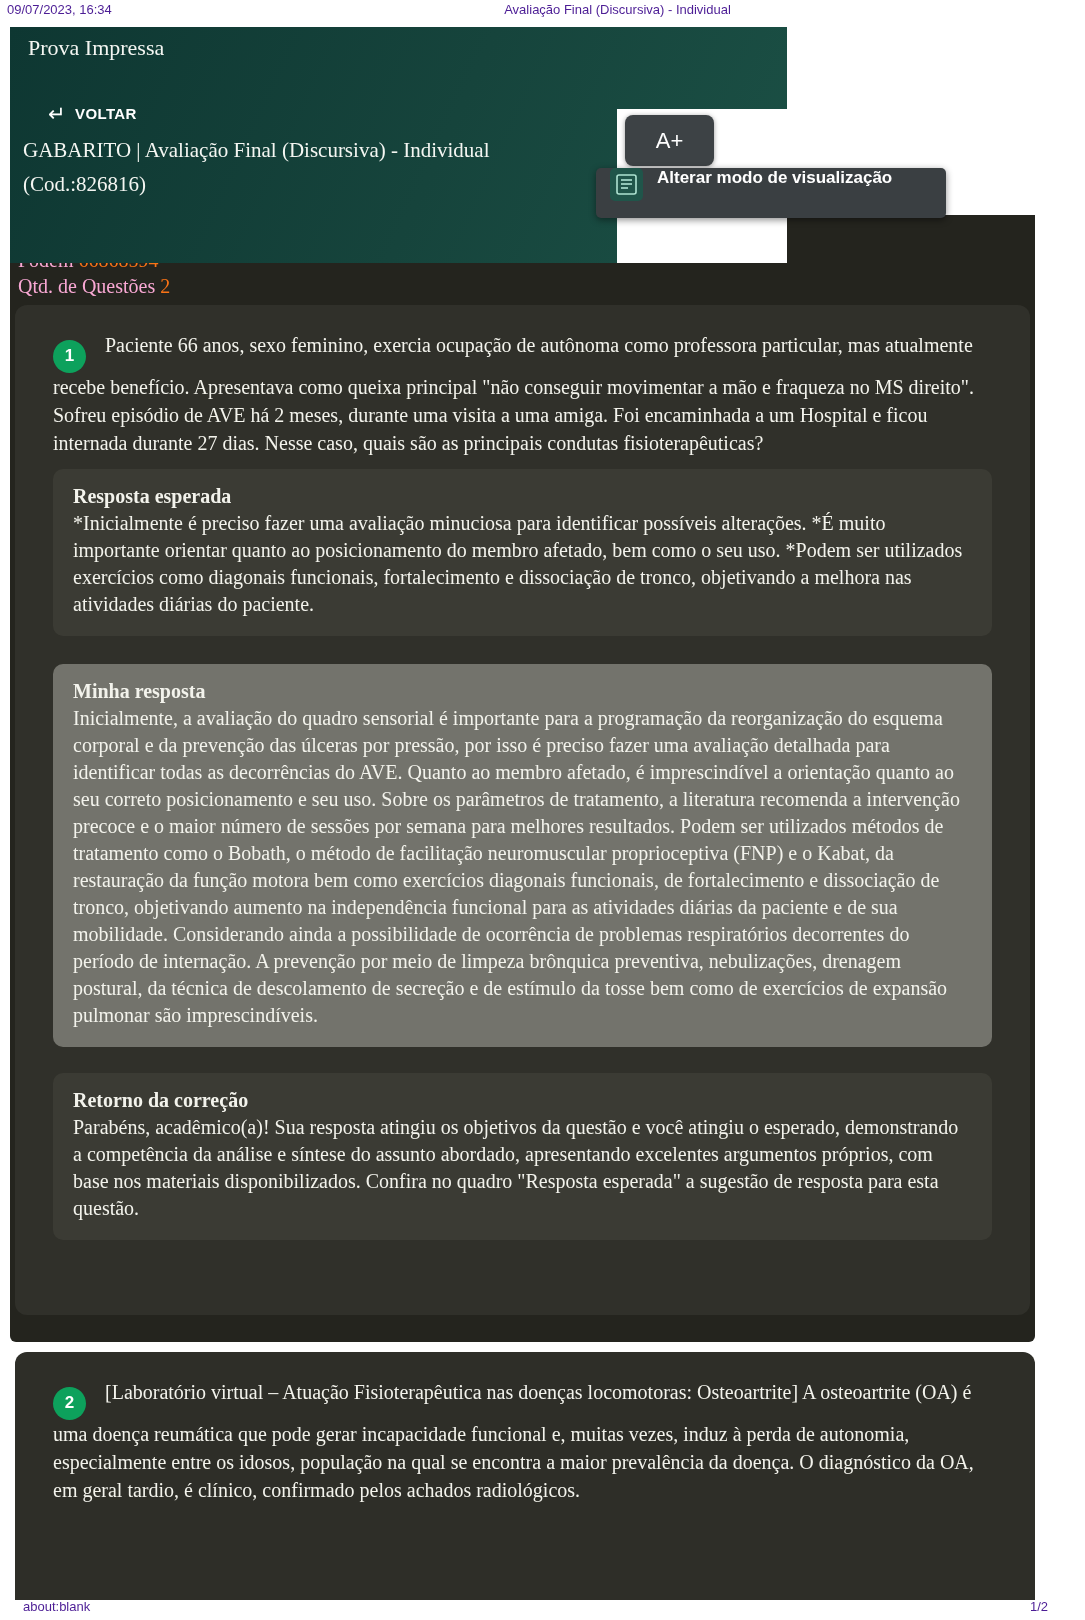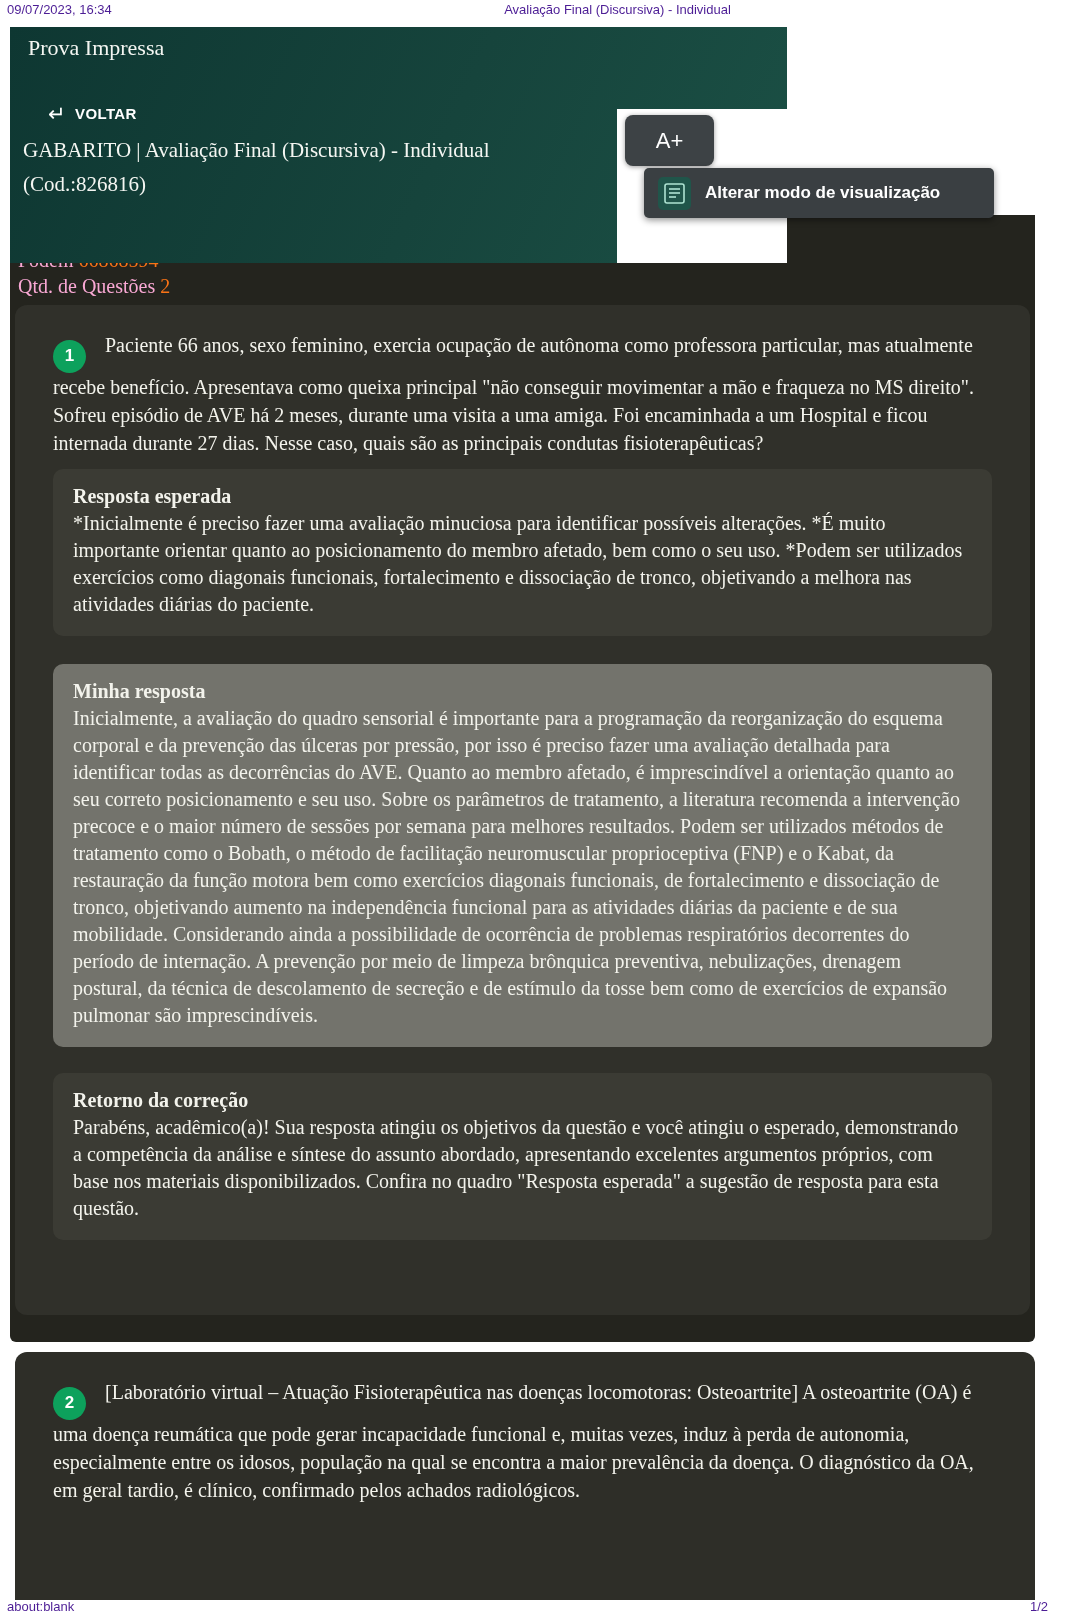--- a/index.html
+++ b/index.html
@@ -8,21 +8,21 @@
     width:1085px; height:1620px; position:relative; overflow:hidden;
     background:#ffffff;
     font-family:"Liberation Serif", serif;
   }
   .print-meta {
     position:absolute; font-family:"Liberation Sans", sans-serif;
     font-size:13px; color:#4c1d95; white-space:nowrap; z-index:20;
   }
   .print-datetime { left:7px; top:2px; }
   .print-title { left:0; right:0; top:2px; text-align:center; padding-left:150px; }
-  .print-footer-left { left:7px; top:1599px; }
+  .print-footer-left { left:23px; top:1599px; }
   .print-footer-right { left:1030px; top:1599px; }
 
   
   .teal-header {
     position:absolute; left:10px; top:27px; width:777px; height:236px;
     background:linear-gradient(115deg, #0e3732 0%, #16443c 55%, #1b5045 100%);
     color:#f4f6f2; z-index:1;
   }
   .notch {
     position:absolute; left:607px; top:82px; right:0; bottom:0; background:#ffffff;
@@ -37,24 +37,24 @@
   .exam-title { position:absolute; left:13px; top:106px; width:562px; font-size:21px; line-height:34px; }
 
   
   .aplus-button {
     position:absolute; left:625px; top:115px; width:89px; height:51px;
     background:#3d4245; border:none; border-radius:8px; color:#ffffff;
     font-family:"Liberation Sans", sans-serif; font-size:22px;
     box-shadow:0 1px 5px rgba(0,0,0,.4); z-index:6; cursor:pointer;
   }
   .view-mode-button {
-    position:absolute; left:644px; top:168px; width:350px; height:50px;
+    position:absolute; left:596px; top:168px; width:350px; height:50px;
     background:#3a3f42; border:none; border-radius:5px; color:#ffffff;
     font-family:"Liberation Sans", sans-serif; font-size:17px; font-weight:bold;
-    display:flex; align-items:center; gap:14px; padding:0 14px; text-align:left;
+    display:flex; gap:14px; padding:0 14px; text-align:left;
     box-shadow:0 2px 7px rgba(0,0,0,.45); z-index:6; cursor:pointer;
   }
   .vm-icon {
     width:33px; height:33px; border-radius:5px; background:#20554a; flex:0 0 33px;
     display:flex; align-items:center; justify-content:center;
   }
 
   
   .outer-container {
     position:absolute; left:10px; top:215px; width:1025px; height:1127px;

